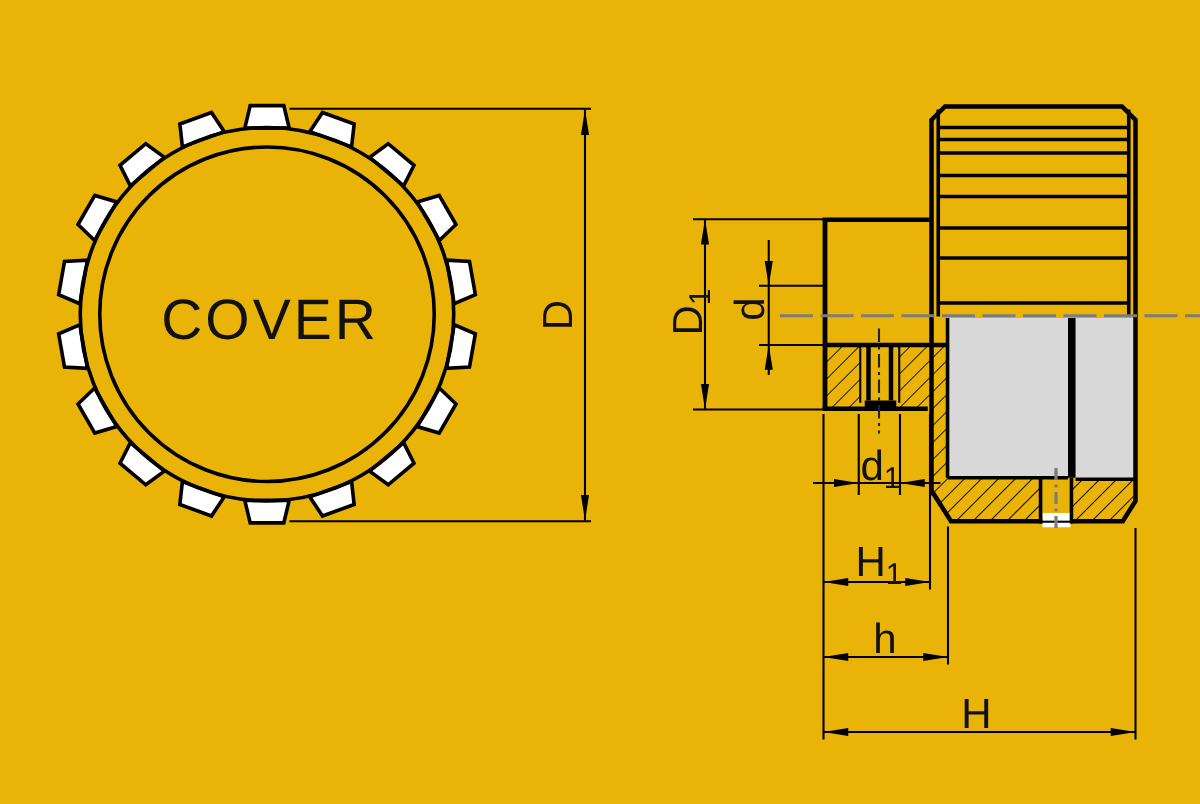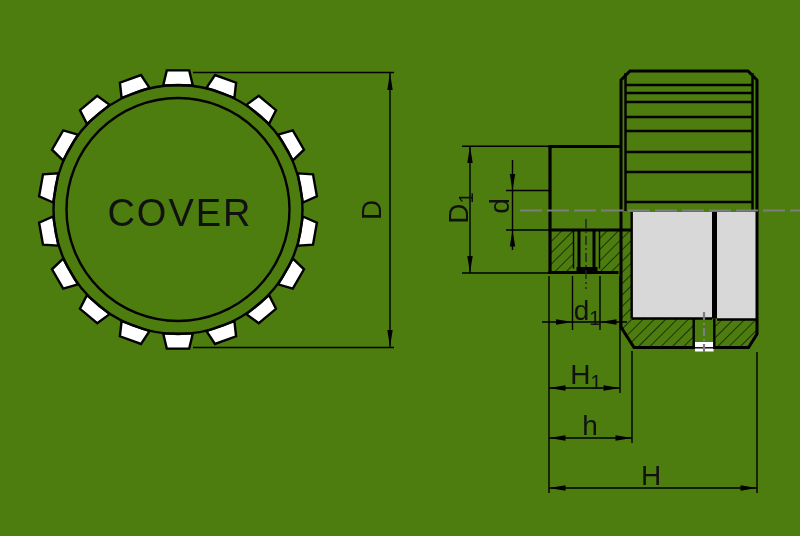--- a/index.html
+++ b/index.html
@@ -1,16 +1,16 @@
 <!DOCTYPE html>
 <html><head>
 <meta charset="utf-8">
 <style>
   html,body{margin:0;padding:0;background:#ffffff;}
-  .stage{width:800px;height:536px;background:#4d7c0f;position:relative;overflow:hidden;}
+  .stage{width:800px;height:536px;background:#eab308;position:relative;overflow:hidden;}
   svg{display:block;}
   .lbl{font-family:"Liberation Sans",sans-serif;font-size:28px;fill:#111;}
   .sub{font-size:20px;}
   .face{font-family:"Liberation Sans",sans-serif;font-size:38px;letter-spacing:2px;fill:#111;}
   .thick{stroke:#000;stroke-width:3;fill:none;stroke-linejoin:miter;}
   .med{stroke:#000;stroke-width:2.4;fill:none;}
   .thin{stroke:#000;stroke-width:1.4;fill:none;}
   .arrow{fill:#000;stroke:none;}
 </style>
 </head>

